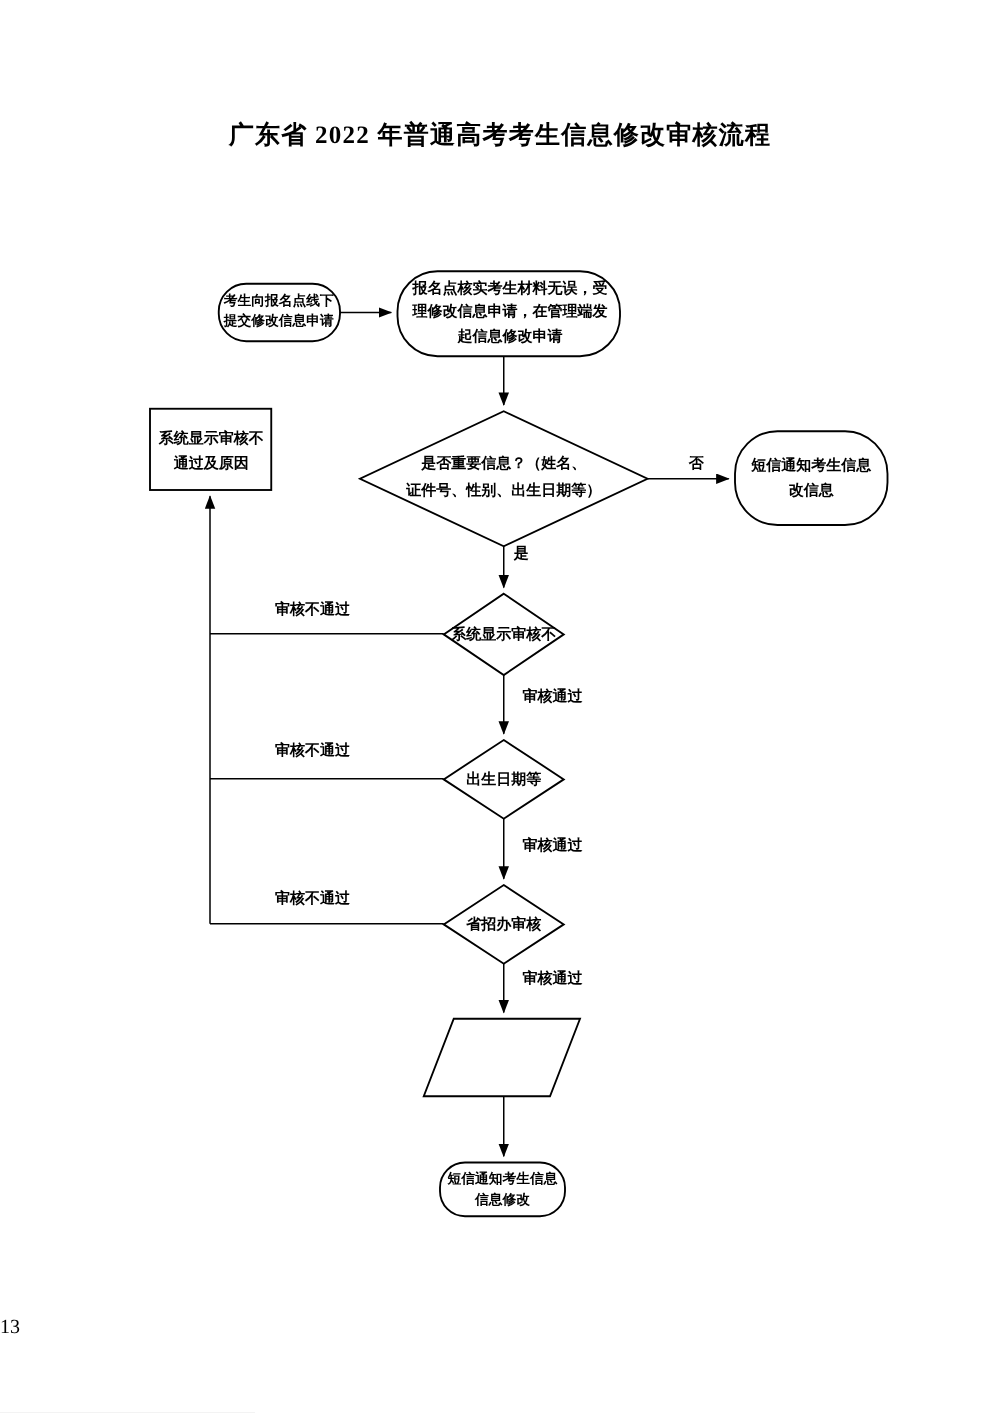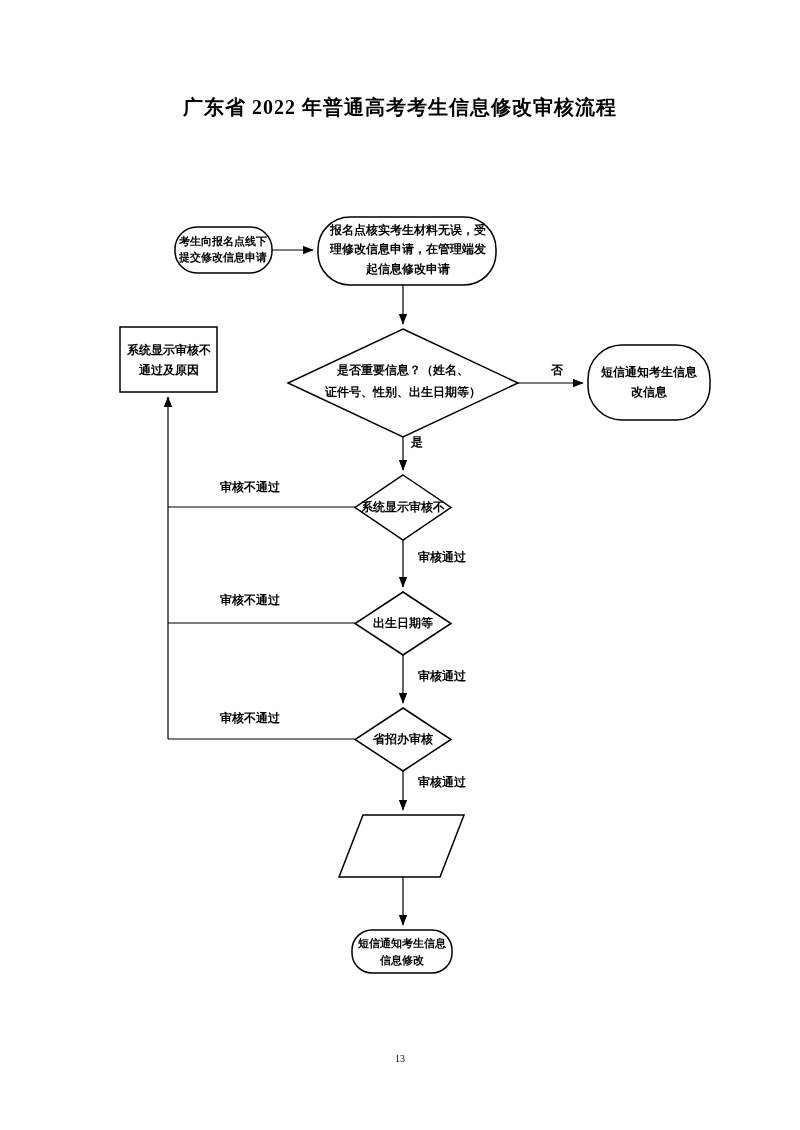--- a/index.html
+++ b/index.html
@@ -31,22 +31,22 @@
   #l-sms{left:350px;top:930px;width:104px;height:43px;font-size:11px;line-height:1.5;}
   #l-yes{left:404px;top:433px;width:26px;height:18px;}
   #l-no{left:544px;top:361px;width:26px;height:18px;}
   #l-pass1{left:414px;top:549px;width:56px;height:17px;}
   #l-pass2{left:414px;top:668px;width:56px;height:17px;}
   #l-pass3{left:414px;top:774px;width:56px;height:17px;}
   #l-fail1{left:216px;top:479px;width:68px;height:17px;}
   #l-fail2{left:216px;top:592px;width:68px;height:17px;}
   #l-fail3{left:216px;top:710px;width:68px;height:17px;}
   .pageno{
-    position:absolute;left:0;top:1053px;width:800px;text-align:center;
-    font-size:10px;font-family:"Liberation Serif",serif;
+    position:absolute;left:0;top:1053px;width:800px;
+    font-size:16px;font-family:"Liberation Serif",serif;
   }
 </style>
 </head>
 <body>
 
 <div class="page">
 
   <div class="title">广东省 2022 年普通高考考生信息修改审核流程</div>
 
   <svg class="canvas" width="800" height="1130" viewBox="0 0 800 1130">

